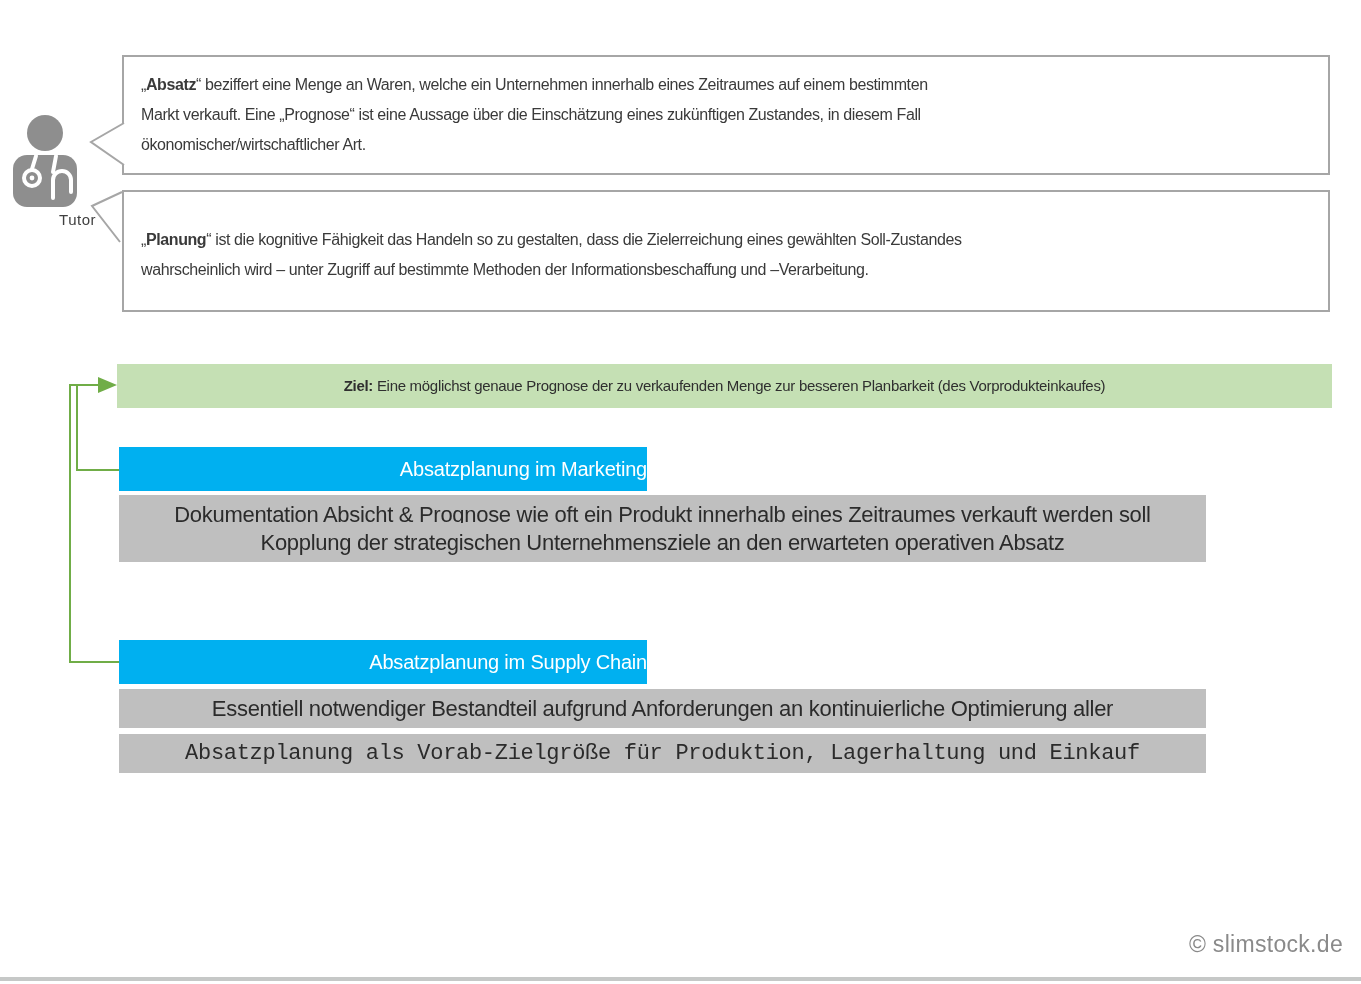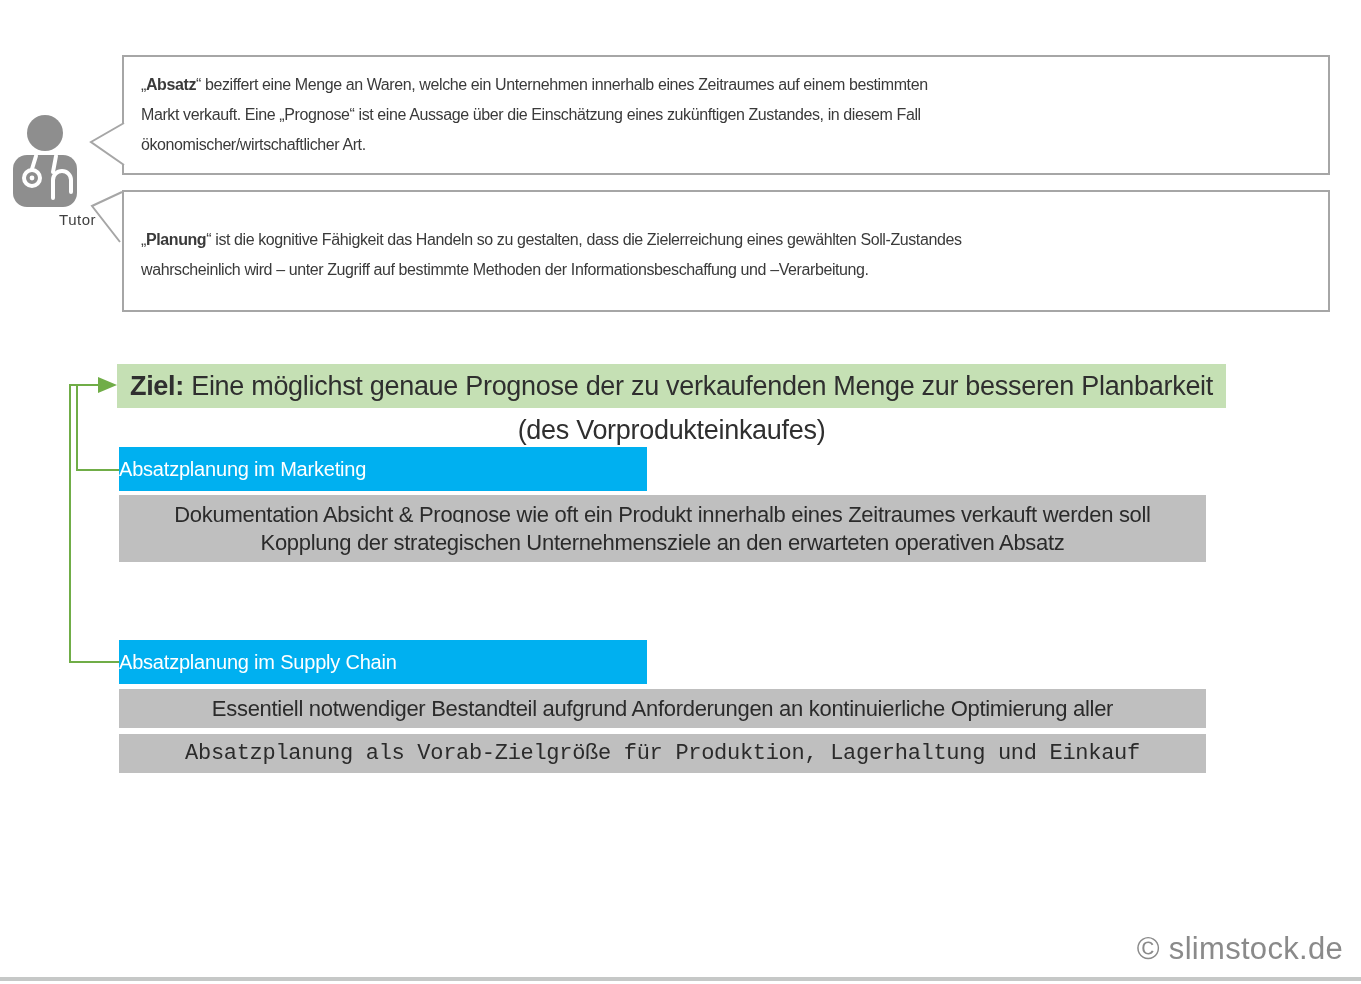--- a/index.html
+++ b/index.html
@@ -32,55 +32,55 @@
   }
   .bubble-1 { top: 55px; height: 120px; padding: 13px 16px 0 17px; }
   .bubble-2 { top: 190px; height: 122px; padding: 33px 4px 0 17px; }
   .bold { font-weight: bold; }
   .tail { overflow: visible; }
   .tail-1 { left: 86px; top: 114px; width: 40px; height: 60px; }
   .tail-2 { left: 86px; top: 184px; width: 40px; height: 62px; }
 
   
   .goal-box {
-    left: 117px; top: 364px; width: 1109px; height: 44px;
+    left: 117px; top: 364px; width: 1215px; height: 44px;
     background: #c5e0b4;
-    font-size: 27px; line-height: 44px; letter-spacing: -0.3px;
+    font-size: 15px; line-height: 44px; letter-spacing: -0.3px;
     text-align: center; color: #2f2f2f;
   }
 
   
   .connector { left: 60px; top: 375px; width: 70px; height: 300px; }
 
   
   .section-header {
     left: 119px; width: 528px; height: 44px;
     background: #00b0f0; color: #ffffff;
     font-size: 20px; line-height: 44px; letter-spacing: -0.2px;
-    text-align: left;
+    text-align: right;
   }
   .header-marketing { top: 447px; }
   .header-supply { top: 640px; }
 
   
   .item-bar {
     left: 119px; width: 1087px; height: 39px;
     background: #bfbfbf; color: #2b2b2b;
     font-size: 22px; line-height: 39px; letter-spacing: -0.3px;
     text-align: center;
   }
   .item-m1 { top: 495px; }
   .item-m2 { top: 523px; }
   .item-s1 { top: 689px; }
   .item-s2 { top: 734px; font-family: Liberation Mono, monospace; }
 
   
   .footer-copyright {
     right: 18px; top: 931px;
-    font-size: 31px; color: #8a8a8a; letter-spacing: 0.3px;
+    font-size: 23px; color: #8a8a8a; letter-spacing: 0.3px;
   }
   .bottom-border {
     left: 0; top: 977px; width: 1361px; height: 4px;
     background: #c6c8c7;
   }
 </style>
 </head>
 <body>
 
 <svg class="abs tutor-icon" viewBox="0 0 80 100">

